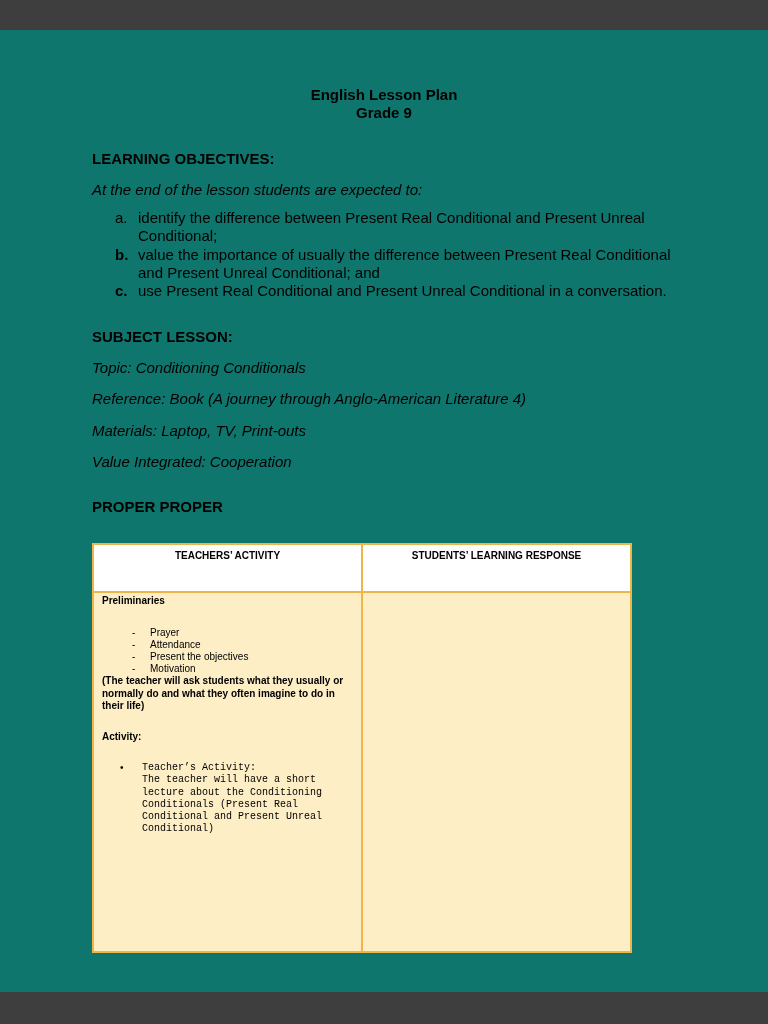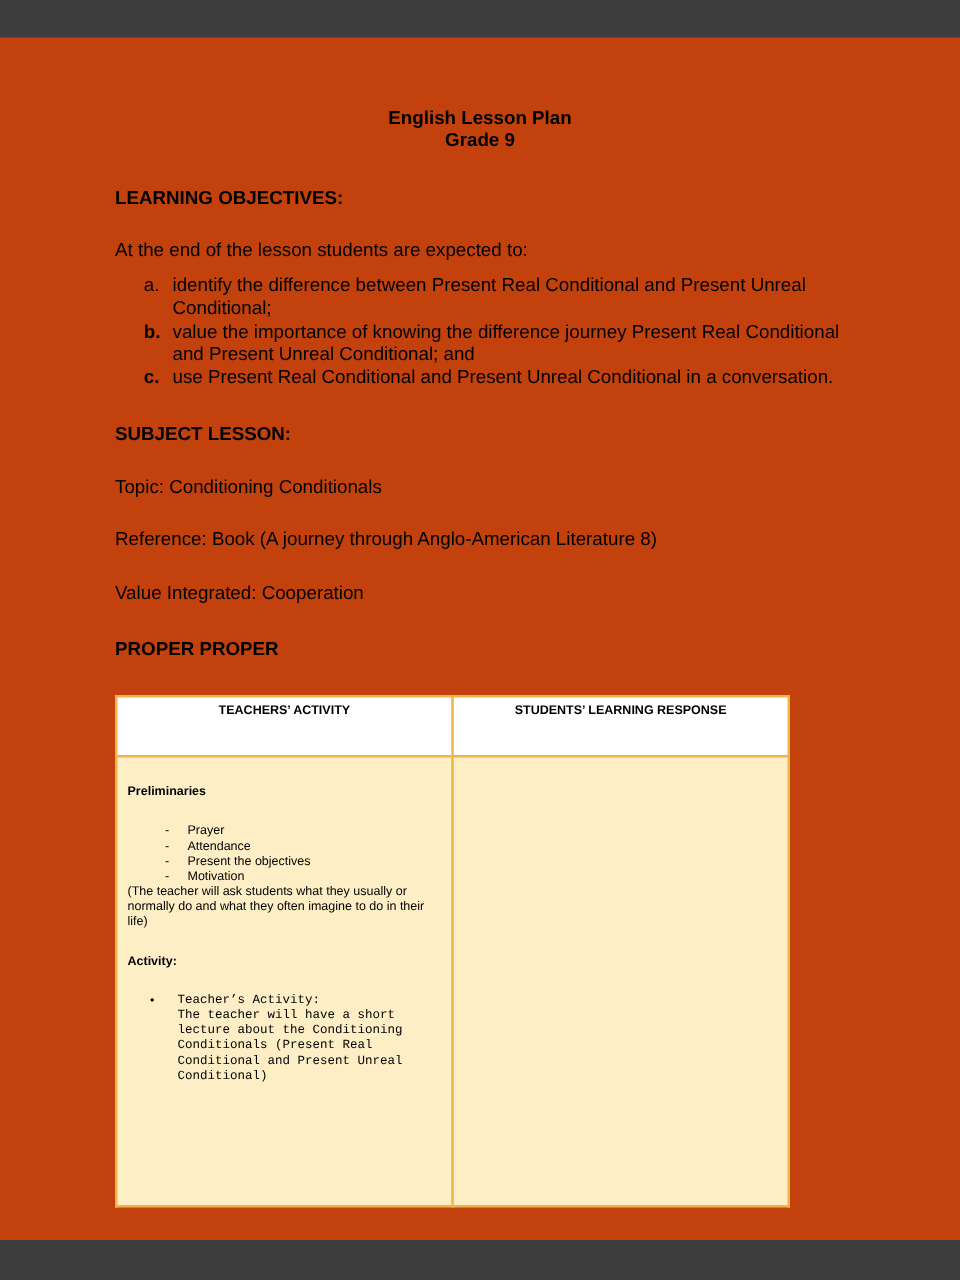--- a/index.html
+++ b/index.html
@@ -16,36 +16,36 @@
     width: 768px;
     height: 1024px;
     overflow: hidden;
   }
   .sheet {
     position: absolute;
     top: 30px;
     left: 0;
     width: 768px;
     height: 962px;
-    background: #c2410c;
+    background: #0f766e;
     padding: 56px 92px 0 92px;
     font-size: 15px;
     line-height: 1.22;
   }
   .doc-title {
     text-align: center;
     font-weight: bold;
     margin: 0 0 16px 0;
   }
   .doc-title div { margin: 0; }
   .heading {
     font-weight: bold;
     margin: 27px 0 0 0;
   }
-  .para { margin: 24px 0 0 0; }
+  .para { margin: 13px 0 0 0; font-style: italic; }
   .obj-list { margin: 10px 0 0 0; }
   .obj-item { display: flex; padding-left: 23px; }
   .obj-item .marker { width: 23px; flex: 0 0 23px; }
   .obj-item .marker.bold { font-weight: bold; }
   .obj-item .obj-text { flex: 1; }
 
   table.lesson {
     border-collapse: collapse;
     width: 540px;
     margin-top: 27px;
@@ -61,29 +61,29 @@
     font-weight: bold;
     text-align: center;
     vertical-align: top;
     padding: 5px 20px 6px 20px;
     height: 48px;
     line-height: 1.25;
   }
   table.lesson td {
     background: var(--cell-fill, #fdeec6);
     vertical-align: top;
-    padding: 22px 8px;
+    padding: 2px 8px;
     height: 360px;
     line-height: 1.22;
   }
   .cell-h { font-weight: bold; }
   .dash-list { margin-top: 19px; }
   .dash-item { display: flex; padding-left: 30px; }
   .dash-item .dash { width: 18px; flex: 0 0 18px; }
-  .note { margin: 0; }
+  .note { margin: 0; font-weight: bold; }
   .activity-h { font-weight: bold; margin-top: 19px; }
   .bullet-item { display: flex; margin-top: 19px; padding-left: 18px; }
   .bullet-item .bullet { width: 22px; flex: 0 0 22px; }
   .bullet-item .bullet-content { flex: 1; font-family: Liberation Mono, monospace; }
 </style>
 </head>
 <body>
 
 <div class="viewer">
   <div class="sheet">
@@ -97,32 +97,33 @@
 
     <div class="para">At the end of the lesson students are expected to:</div>
 
     <div class="obj-list">
       <div class="obj-item">
         <span class="marker">a.</span>
         <span class="obj-text">identify the difference between Present Real Conditional and Present Unreal Conditional;</span>
       </div>
       <div class="obj-item">
         <span class="marker bold">b.</span>
-        <span class="obj-text">value the importance of knowing the difference journey Present Real Conditional and Present Unreal Conditional; and</span>
+        <span class="obj-text">value the importance of usually the difference between Present Real Conditional and Present Unreal Conditional; and</span>
       </div>
       <div class="obj-item">
         <span class="marker bold">c.</span>
         <span class="obj-text">use Present Real Conditional and Present Unreal Conditional in a conversation.</span>
       </div>
     </div>
 
     <div class="heading">SUBJECT LESSON:</div>
 
     <div class="para">Topic: Conditioning Conditionals</div>
-    <div class="para">Reference: Book (A journey through Anglo-American Literature 8)</div>
+    <div class="para">Reference: Book (A journey through Anglo-American Literature 4)</div>
+    <div class="para">Materials: Laptop, TV, Print-outs</div>
     <div class="para">Value Integrated: Cooperation</div>
 
     <div class="heading">PROPER PROPER</div>
 
     <table class="lesson">
       <tbody>
           <tr>
         <th>TEACHERS’ ACTIVITY</th>
         <th>STUDENTS’ LEARNING RESPONSE</th>
       </tr>

